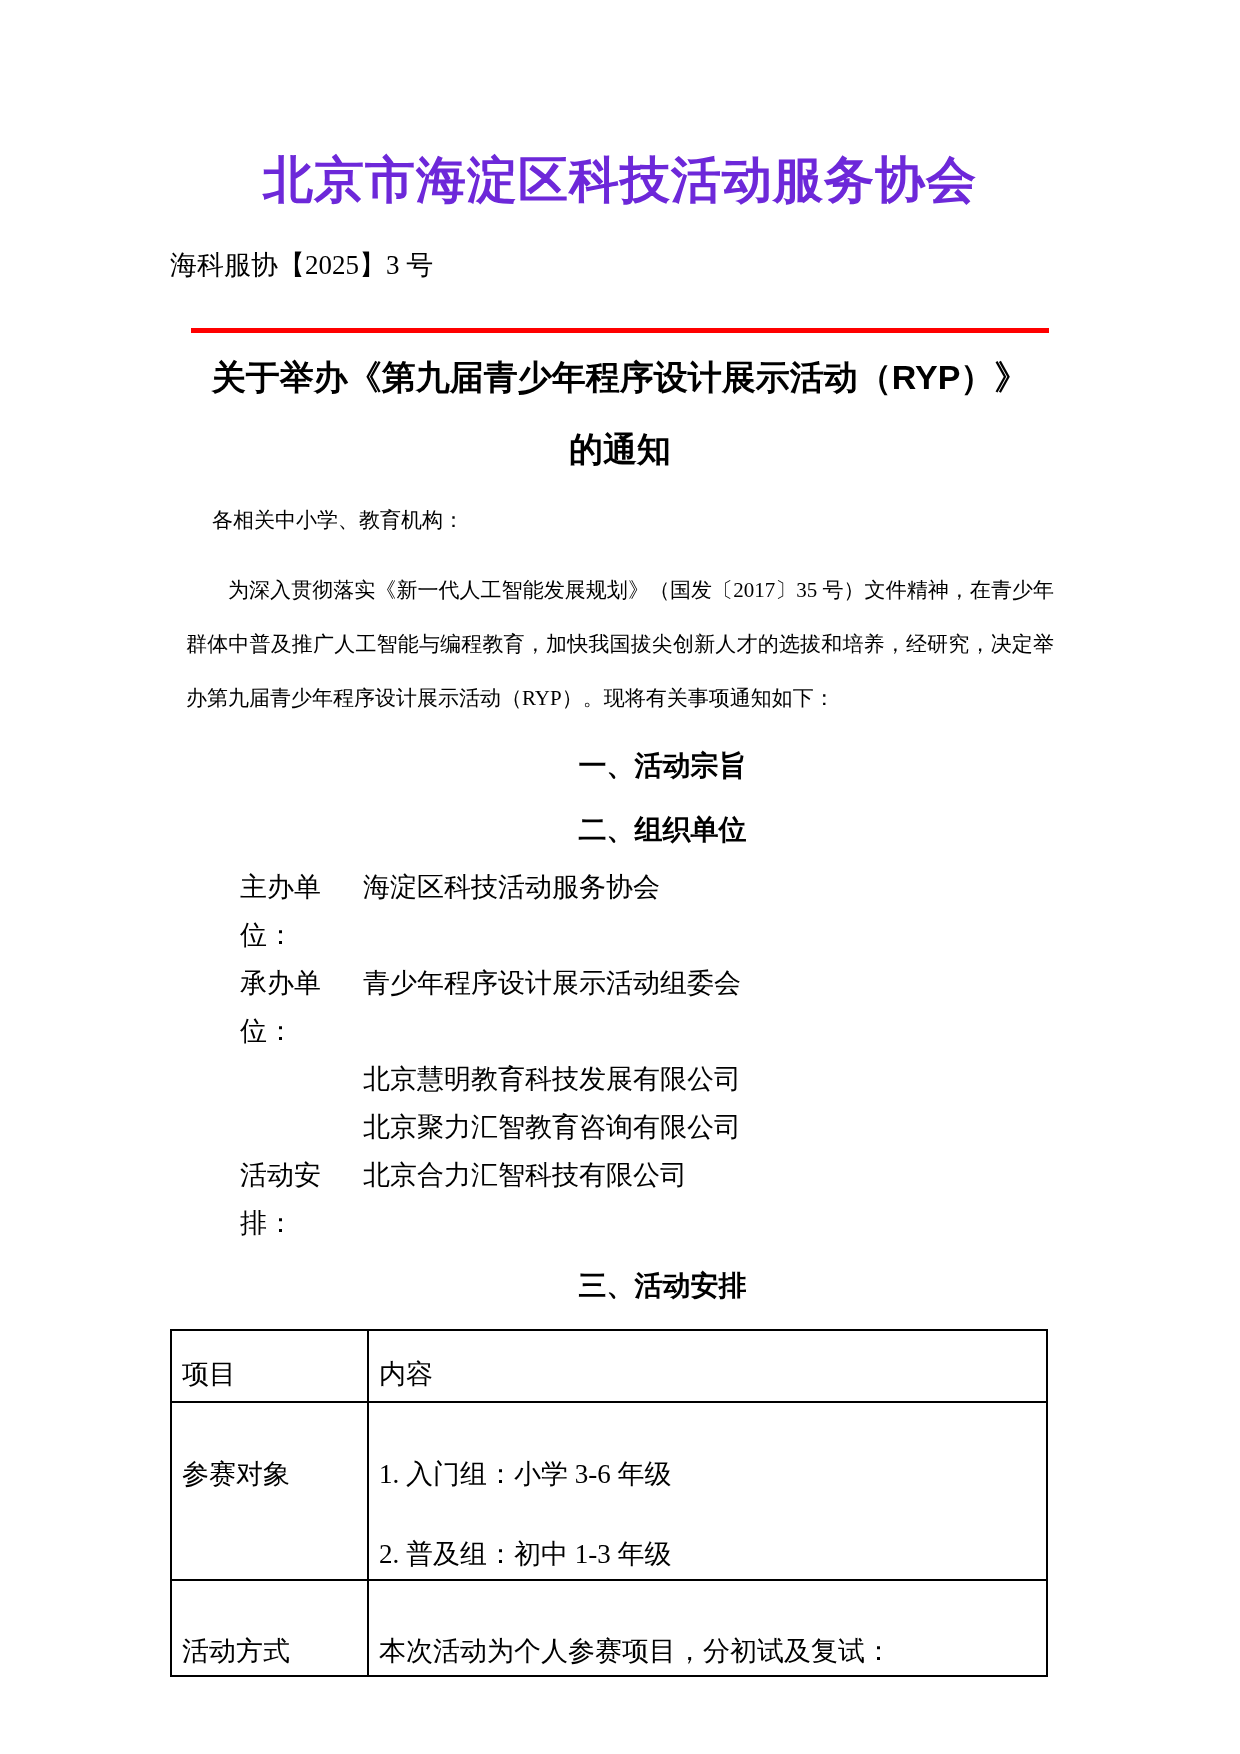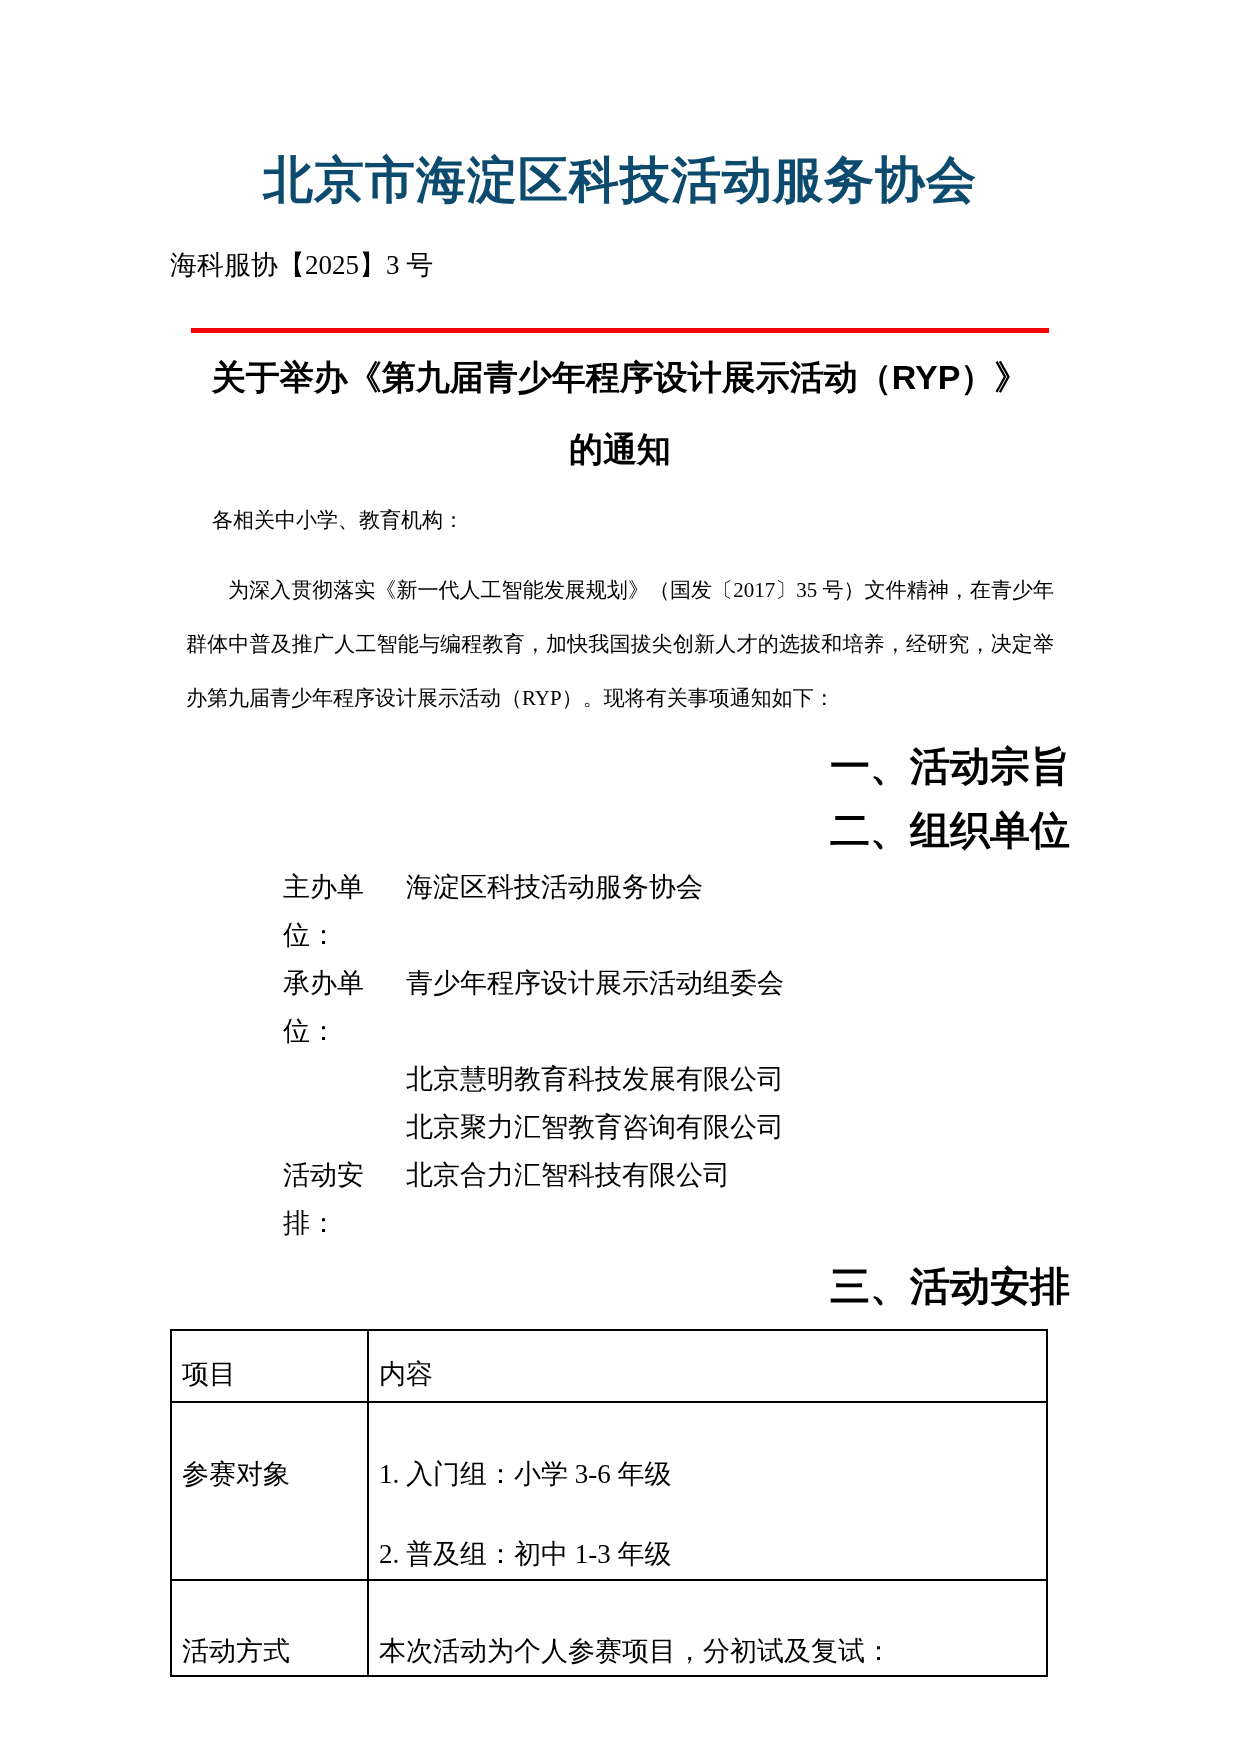--- a/index.html
+++ b/index.html
@@ -19,21 +19,21 @@
     width: 1240px;
     height: 1754px;
     padding: 0 170px;
   }
   .org-title {
     margin: 150px 0 0 0;
     font-family: "Liberation Sans", sans-serif;
     font-weight: bold;
     font-size: 50px;
     line-height: 60px;
-    color: #0c4a6e;
+    color: #6d28d9;
     text-align: center;
     letter-spacing: 1px;
   }
   .doc-number {
     margin-top: 38px;
     font-size: 27px;
     line-height: 34px;
   }
   .red-rule {
     width: 858px;
@@ -68,36 +68,35 @@
     text-indent: 2em;
   }
   .para {
     margin: 16px;
     text-indent: 2em;
   }
   .section-heading {
     margin: 14px 0 8px 85px;
     font-family: "Liberation Sans", sans-serif;
     font-weight: bold;
-    font-size: 40px;
+    font-size: 28px;
     line-height: 50px;
-    text-align: right;
+    text-align: center;
   }
   .org-block {
     margin-left: 70px;
     font-size: 27px;
   }
   .org-row {
     display: flex;
     line-height: 48px;
   }
   .org-label {
     width: 123px;
     flex: 0 0 123px;
-    margin-left: 43px;
   }
   .org-value {
     flex: 1;
   }
   .schedule-table {
     margin-top: 18px;
     width: 878px;
     border-collapse: collapse;
     table-layout: fixed;
     font-size: 27px;

